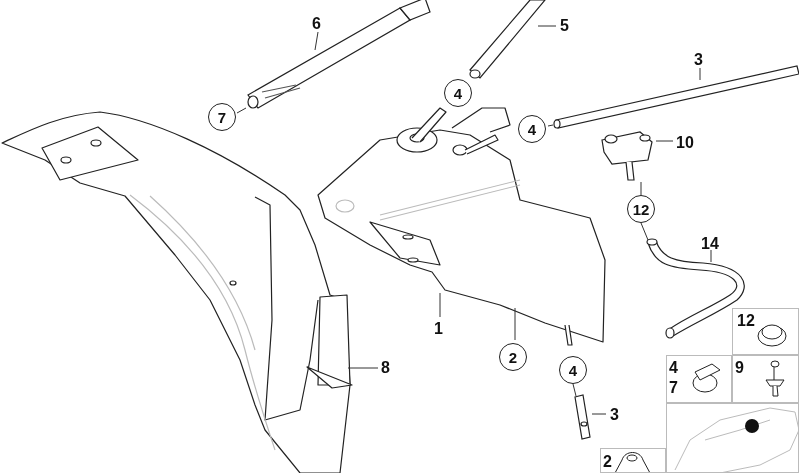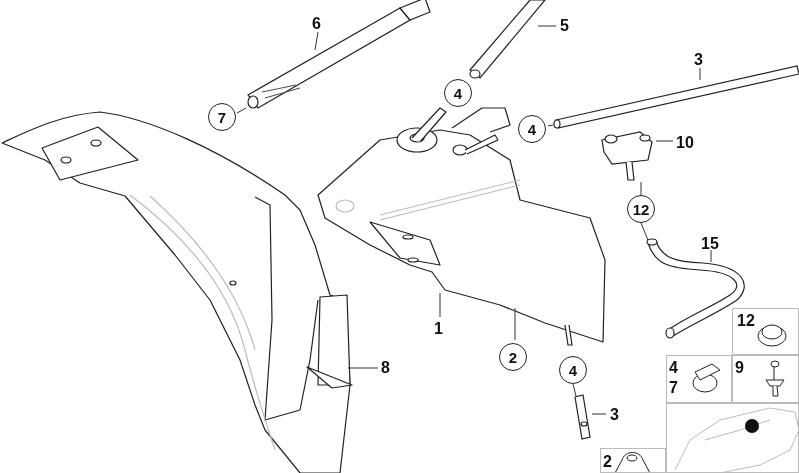--- a/index.html
+++ b/index.html
@@ -133,21 +133,21 @@
 </div>
 <div class="inset" style="left:666px;top:403px;width:133px;height:70px;"></div>
 <div class="inset" style="left:600px;top:448px;width:66px;height:25px;">
   <span class="inset-num" style="left:2px;top:5px;">2</span>
 </div>
 
 <span class="lbl" style="left:312px;top:16px;">6</span>
 <span class="lbl" style="left:560px;top:18px;">5</span>
 <span class="lbl" style="left:694px;top:52px;">3</span>
 <span class="lbl" style="left:676px;top:135px;">10</span>
-<span class="lbl" style="left:701px;top:236px;">15</span>
+<span class="lbl" style="left:701px;top:236px;">14</span>
 <span class="lbl" style="left:434px;top:321px;">1</span>
 <span class="lbl" style="left:381px;top:360px;">8</span>
 <span class="lbl" style="left:610px;top:407px;">3</span>
 
 <div class="callout" style="left:208px;top:103px;">7</div>
 <div class="callout" style="left:444px;top:79px;">4</div>
 <div class="callout" style="left:518px;top:115px;">4</div>
 <div class="callout" style="left:627px;top:195px;">12</div>
 <div class="callout" style="left:499px;top:343px;">2</div>
 <div class="callout" style="left:559px;top:356px;">4</div>

